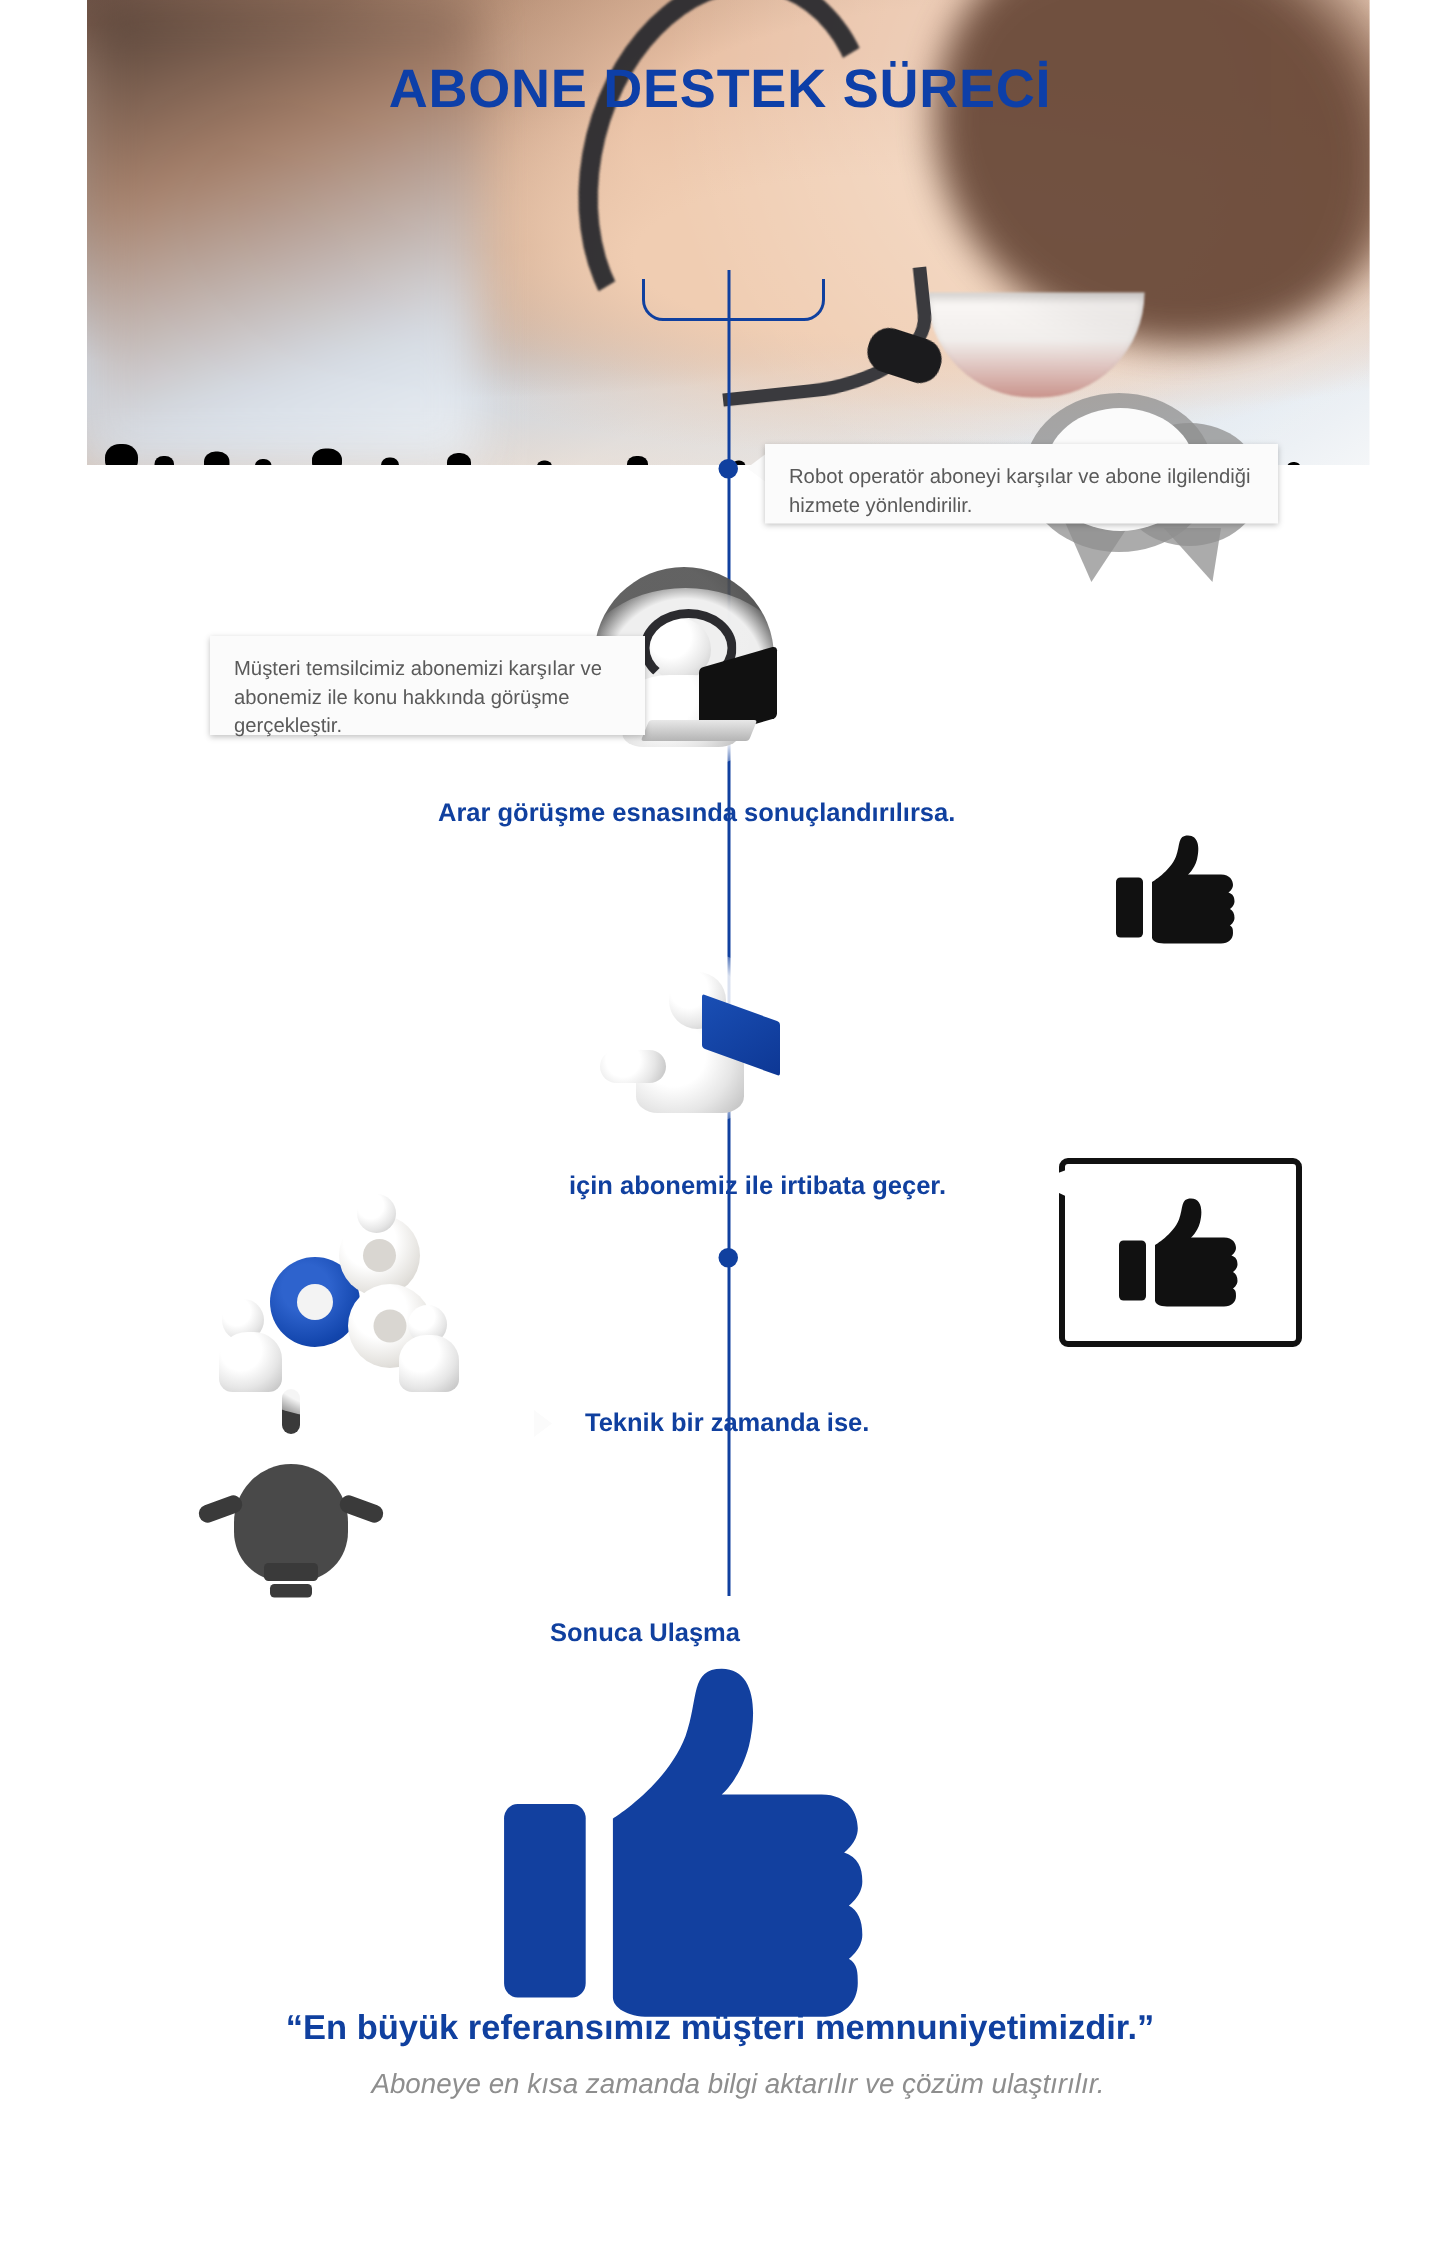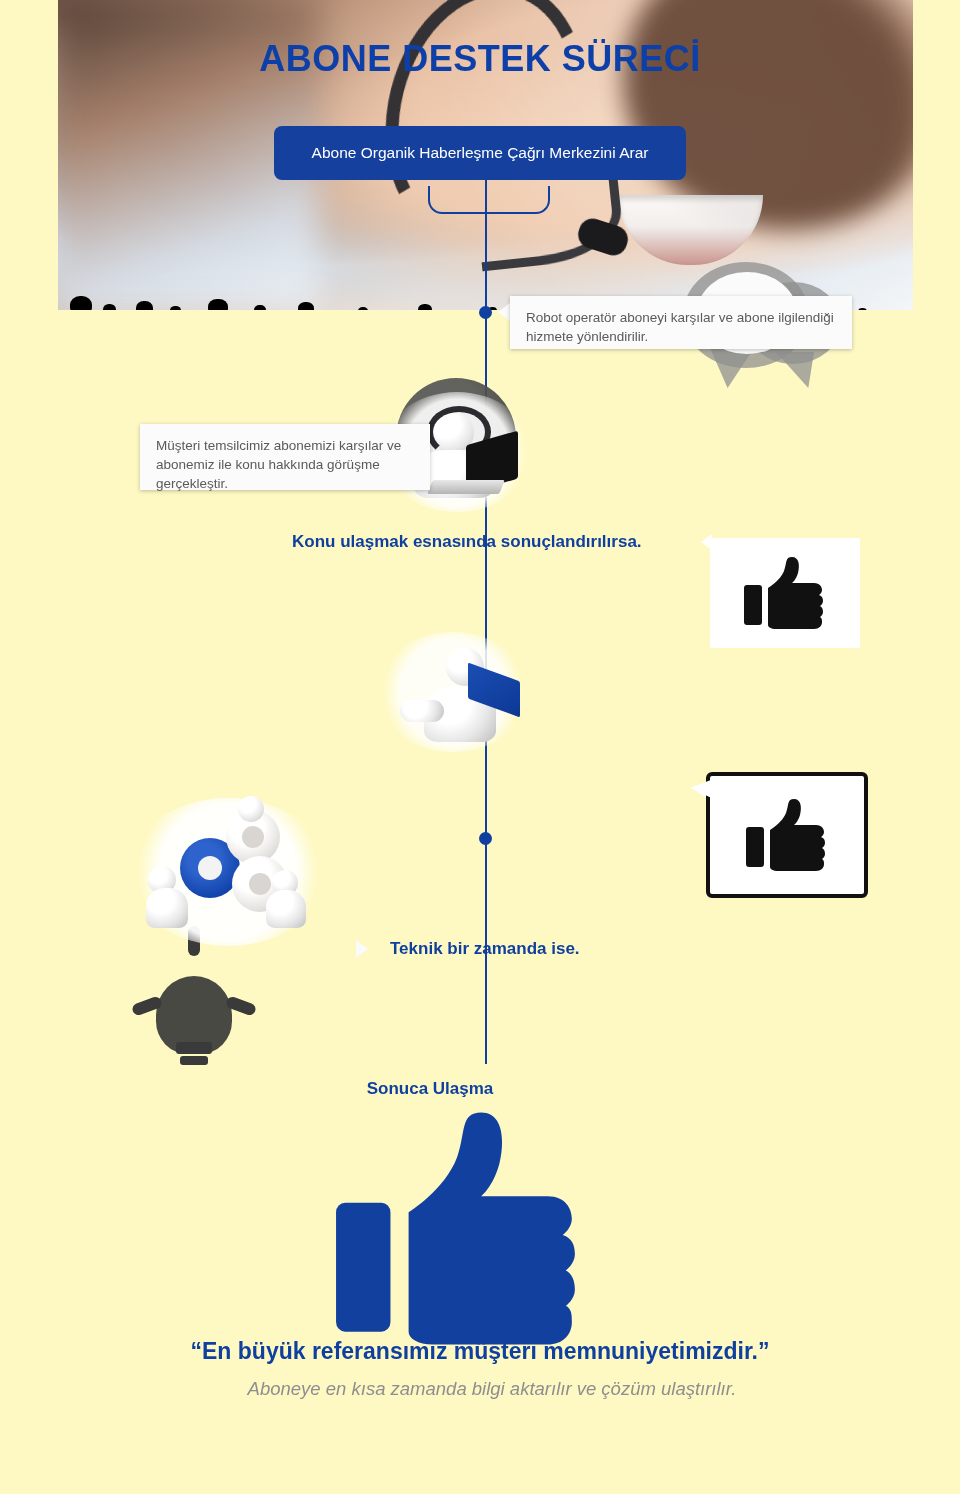--- a/index.html
+++ b/index.html
@@ -1,19 +1,19 @@
 <!DOCTYPE html>
 <html><head>
 <meta charset="utf-8">
 <style>
   html,body{margin:0;padding:0;background:#000;}
   body{width:960px;height:1494px;position:relative;overflow:hidden;
        font-family:"Liberation Sans",sans-serif;}
 
-  #stage{position:absolute;left:0;top:0;width:960px;height:1494px;background:#fef9c3;}
+  #stage{position:absolute;left:0;top:0;width:960px;height:1494px;background:#ffffff;}
 
   
   .header-photo{
     position:absolute;left:58px;top:0;width:855px;height:310px;overflow:hidden;
     background:
       radial-gradient(circle at 78% 22%, rgba(255,255,255,0.25) 0 12%, rgba(0,0,0,0) 40%),
       radial-gradient(ellipse at 62% 55%, #f0cdb2 0 22%, rgba(240,205,178,0) 55%),
       radial-gradient(ellipse at 74% 30%, #e9c0a4 0 30%, rgba(233,192,164,0) 60%),
       radial-gradient(ellipse at 30% 35%, #8c6a55 0 20%, rgba(140,106,85,0) 55%),
       radial-gradient(ellipse at 12% 60%, #cfd9e4 0 30%, rgba(207,217,228,0) 65%),
@@ -144,23 +144,20 @@
       <span class="splat" style="left:430px;width:9px;height:9px;"></span>
       <span class="splat" style="left:520px;width:12px;height:11px;"></span>
       <span class="splat" style="left:620px;width:10px;height:9px;"></span>
       <span class="splat" style="left:720px;width:13px;height:11px;"></span>
       <span class="splat" style="left:800px;width:9px;height:8px;"></span>
     </div>
   </div>
 
   <div class="title">ABONE DESTEK SÜRECİ</div>
 
-  <div class="banner">
-    <span>Abone Organik Haberleşme Çağrı Merkezini Arar</span>
-  </div>
 
   <div class="fork"></div>
   <div class="vline" style="left:485px;top:180px;height:132px;"></div>
   <div class="dot" style="left:479px;top:306px;"></div>
   <div class="vline" style="left:485px;top:312px;height:232px;"></div>
   <div class="dot" style="left:479px;top:455px;"></div>
   <div class="vline" style="left:485px;top:544px;height:300px;"></div>
   <div class="dot" style="left:479px;top:832px;"></div>
   <div class="vline" style="left:485px;top:844px;height:220px;"></div>
 
@@ -181,39 +178,40 @@
   <div style="position:absolute;left:427px;top:406px;width:52px;height:40px;border:6px solid #2b2b2f;border-radius:50%;border-bottom-color:transparent;"></div>
   <div class="blob" style="left:415px;top:450px;width:78px;height:48px;border-radius:40% 40% 18% 18%;"></div>
   <div style="position:absolute;left:466px;top:438px;width:52px;height:48px;background:#111;transform:skewY(-16deg);border-radius:3px;"></div>
   <div style="position:absolute;left:430px;top:480px;width:72px;height:14px;background:linear-gradient(180deg,#e8e8e8,#b4b4b4);transform:skewX(-22deg);border-radius:2px;"></div>
 
   <div class="card shadowed" style="left:140px;top:424px;width:290px;height:66px;">
     <span>Müşteri temsilcimiz abonemizi karşılar ve abonemiz ile konu hakkında görüşme gerçekleştir.</span>
   </div>
 
   <div class="blue-head" style="left:292px;top:531px;width:410px;text-align:left;">
-    <span>Konu ulaşmak esnasında sonuçlandırılırsa.</span>
+    <span>Arar görüşme esnasında sonuçlandırılırsa.</span>
   </div>
   <div style="position:absolute;left:701px;top:534px;width:0;height:0;border-top:8px solid transparent;border-bottom:8px solid transparent;border-right:11px solid #fff;"></div>
 
   <div class="thumb-box" style="left:710px;top:538px;width:150px;height:110px;">
     <svg width="86" height="76" viewBox="0 0 86 76">
       <rect x="2" y="30" width="18" height="40" rx="3" fill="#111"></rect>
       <path d="M26 70 L26 33 C26 33 38 26 42 16 C45 8 43 2 50 2 C57 2 58 10 56 18 C54 25 50 28 50 28 L72 28 C78 28 80 32 80 35 C80 38 77 40 77 40 C80 41 81 43 81 46 C81 49 78 51 78 51 C80 52 81 54 81 57 C81 60 78 62 78 62 C80 63 80 65 80 67 C80 71 77 74 72 74 L34 74 C29 74 26 72 26 70 Z" fill="#111"></path>
     </svg>
   </div>
 
   <div class="halo" style="left:378px;top:632px;width:150px;height:120px;opacity:.85;"></div>
   <div class="blob" style="left:446px;top:648px;width:38px;height:38px;"></div>
   <div class="blob" style="left:424px;top:686px;width:72px;height:56px;border-radius:42% 42% 20% 20%;"></div>
   <div style="position:absolute;left:468px;top:672px;width:52px;height:36px;background:linear-gradient(135deg,#1a4fb5,#0d3794);transform:skewY(20deg);border-radius:2px;"></div>
   <div class="blob" style="left:400px;top:700px;width:44px;height:22px;border-radius:14px;"></div>
 
 
   <div class="blue-head" style="left:320px;top:780px;width:370px;text-align:center;">
+    <div>için abonemiz ile irtibata geçer.</div>
   </div>
   <div style="position:absolute;left:695px;top:782px;width:0;height:0;border-top:8px solid transparent;border-bottom:8px solid transparent;border-right:11px solid #fff;"></div>
 
   <div class="thumb-box bordered" style="left:706px;top:772px;width:154px;height:118px;">
     <svg width="86" height="76" viewBox="0 0 86 76">
       <rect x="2" y="30" width="18" height="40" rx="3" fill="#111"></rect>
       <path d="M26 70 L26 33 C26 33 38 26 42 16 C45 8 43 2 50 2 C57 2 58 10 56 18 C54 25 50 28 50 28 L72 28 C78 28 80 32 80 35 C80 38 77 40 77 40 C80 41 81 43 81 46 C81 49 78 51 78 51 C80 52 81 54 81 57 C81 60 78 62 78 62 C80 63 80 65 80 67 C80 71 77 74 72 74 L34 74 C29 74 26 72 26 70 Z" fill="#111"></path>
     </svg>
   </div>
   <div style="position:absolute;left:690px;top:778px;width:26px;height:22px;background:#fff;

